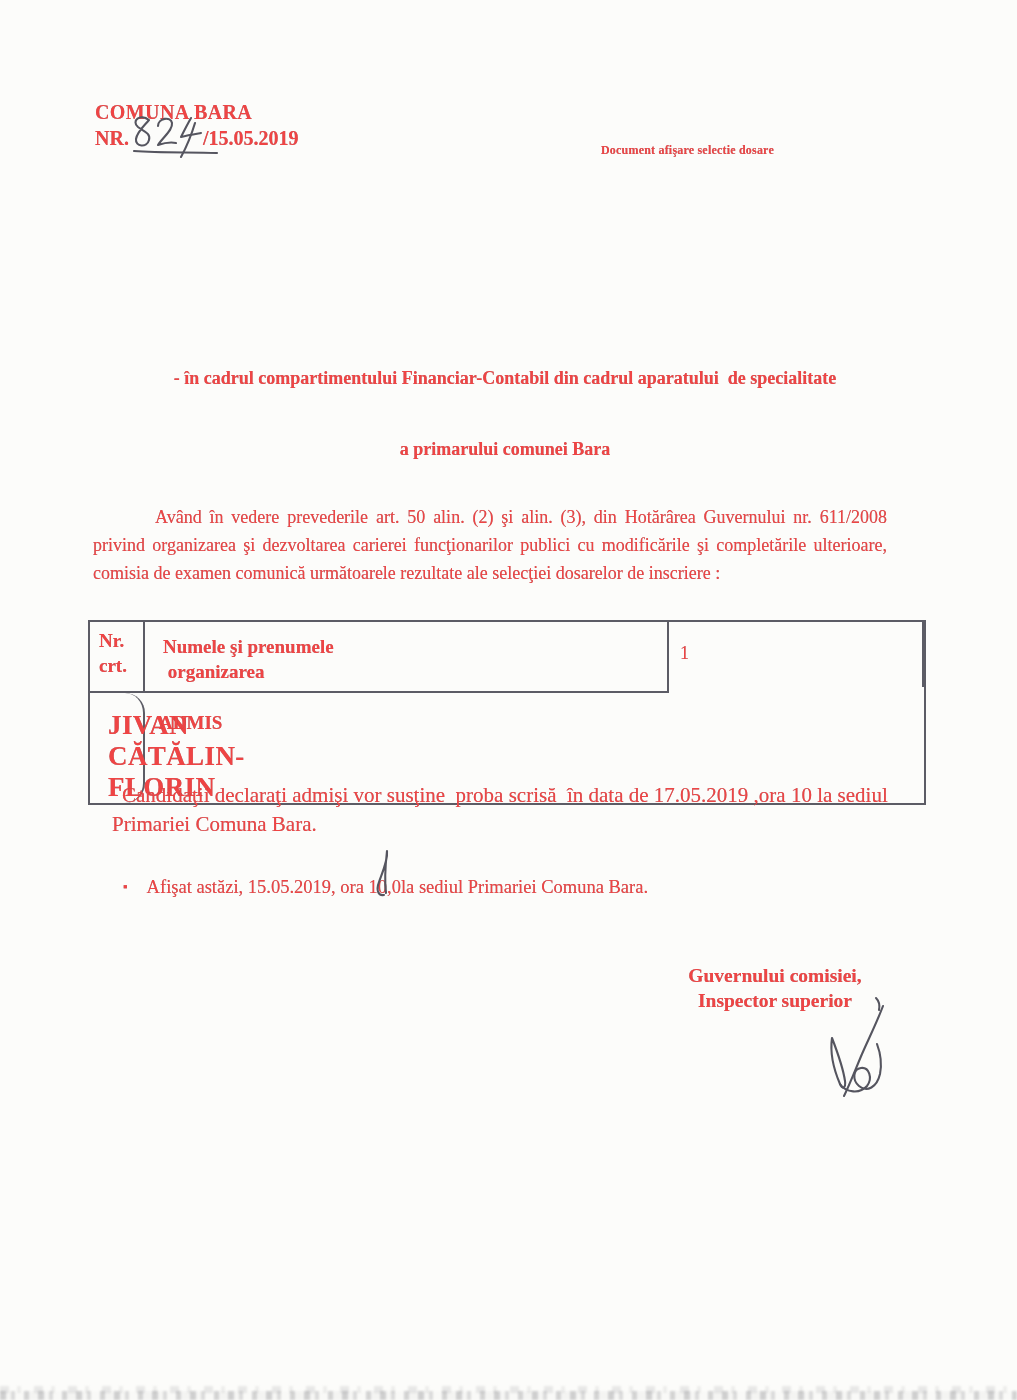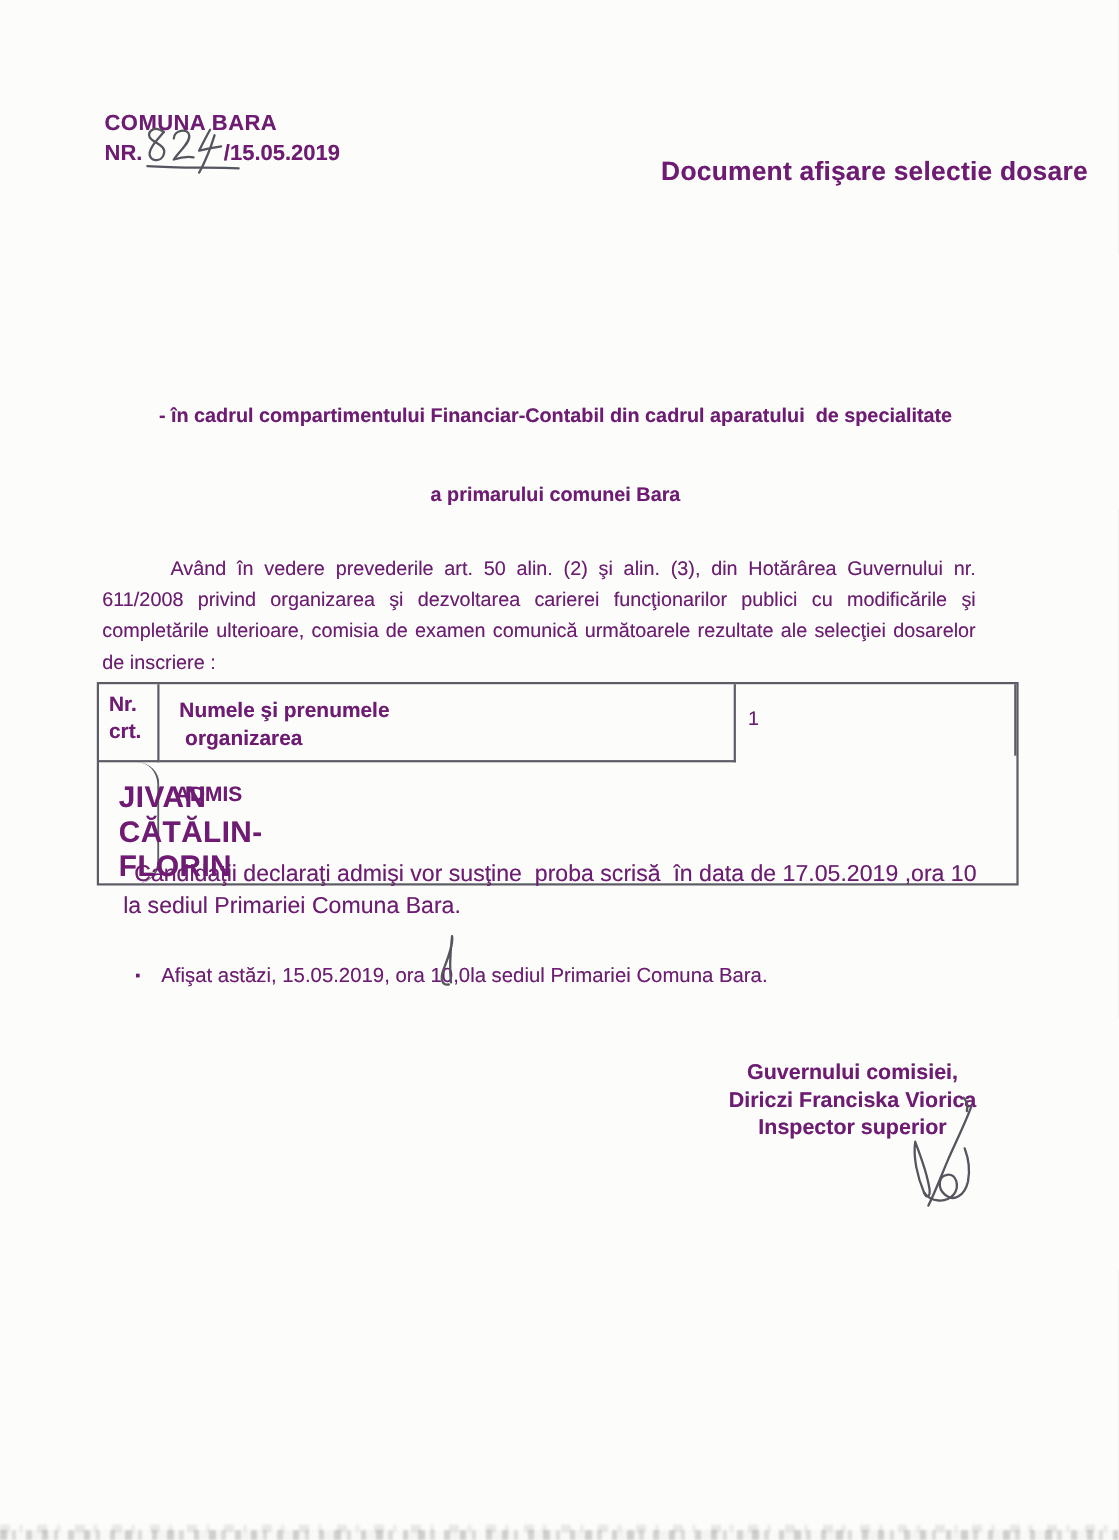--- a/index.html
+++ b/index.html
@@ -1,34 +1,34 @@
 <!DOCTYPE html>
 <html><head>
 <meta charset="utf-8">
 <style>
   html,body { margin:0; padding:0; background:#e8e8e6; }
   #page {
     position:relative;
     width:1017px; height:1400px;
     margin:0 auto;
     background:#fcfcfa;
-    font-family:Liberation Sans, sans-serif;
-    color:#701a75;
+    font-family:Liberation Serif, serif;
+    color:#ef4444;
     overflow:hidden;
     text-shadow:0 0 0.5px rgba(78,78,88,0.55);
   }
 
   
   .letterhead { position:absolute; left:95px; top:100px; }
   .org-name { font-weight:bold; font-size:20px; line-height:24px; letter-spacing:0.4px; }
   .reg-line { font-weight:bold; font-size:20px; line-height:24px; display:flex; align-items:baseline; margin-top:1px; }
   .hw-number-wrap { position:relative; display:inline-block; width:74px; height:20px; }
   .hw-number-wrap svg { position:absolute; left:-2px; top:-15px; }
 
-  .doc-type { position:absolute; left:601px; top:143px; font-weight:bold; font-size:24px; letter-spacing:0.2px; }
+  .doc-type { position:absolute; left:601px; top:143px; font-weight:bold; font-size:12px; letter-spacing:0.2px; }
 
   
   .title-block { position:absolute; left:0; top:320px; width:1010px; text-align:center;
     font-weight:bold; font-size:18px; line-height:23.5px; white-space:pre-wrap; }
 
   
   .intro { position:absolute; left:93px; top:503px; width:794px;
     font-size:18px; line-height:28.2px; text-align:justify; text-indent:62px; }
 
   
@@ -122,21 +122,20 @@
     <span class="bullet-glyph">▪</span>
     <span>
       <span>Afişat astăzi, 15.05.2019, ora 1</span><span class="hw-time-wrap"><span>0,0</span><svg width="26" height="52" viewBox="0 0 26 52">
             <path class="hw-stroke" d="M9,48 C3,49 1,43 4,35 C8,24 13,13 12,4 C11,13 9,30 11,46"></path>
           </svg></span><span>la sediul Primariei Comuna Bara.</span>
     </span>
   </div>
 
   <div class="signature-block">
     <div>Guvernului comisiei,</div>
-    <div>Diriczi Franciska Viorica</div>
     <div>Inspector superior</div>
   </div>
 
   <svg class="signature-svg" width="64" height="110" viewBox="0 0 64 110">
     <path class="hw-stroke" d="M52,4 C55,7 56,11 55,16"></path>
     <path class="hw-stroke" d="M59,12 C53,28 45,44 38,60 C32,74 26,90 20,102"></path>
     <path class="hw-stroke" d="M8,44 C6,58 10,76 16,90 C18,96 22,94 21,87 C19,73 13,57 8,44"></path>
     <path class="hw-stroke" d="M16,90 C22,99 36,100 43,92 C49,84 45,73 37,74 C29,75 28,86 35,92 C43,99 53,93 56,80 C58,70 56,58 53,50"></path>
   </svg>
 

